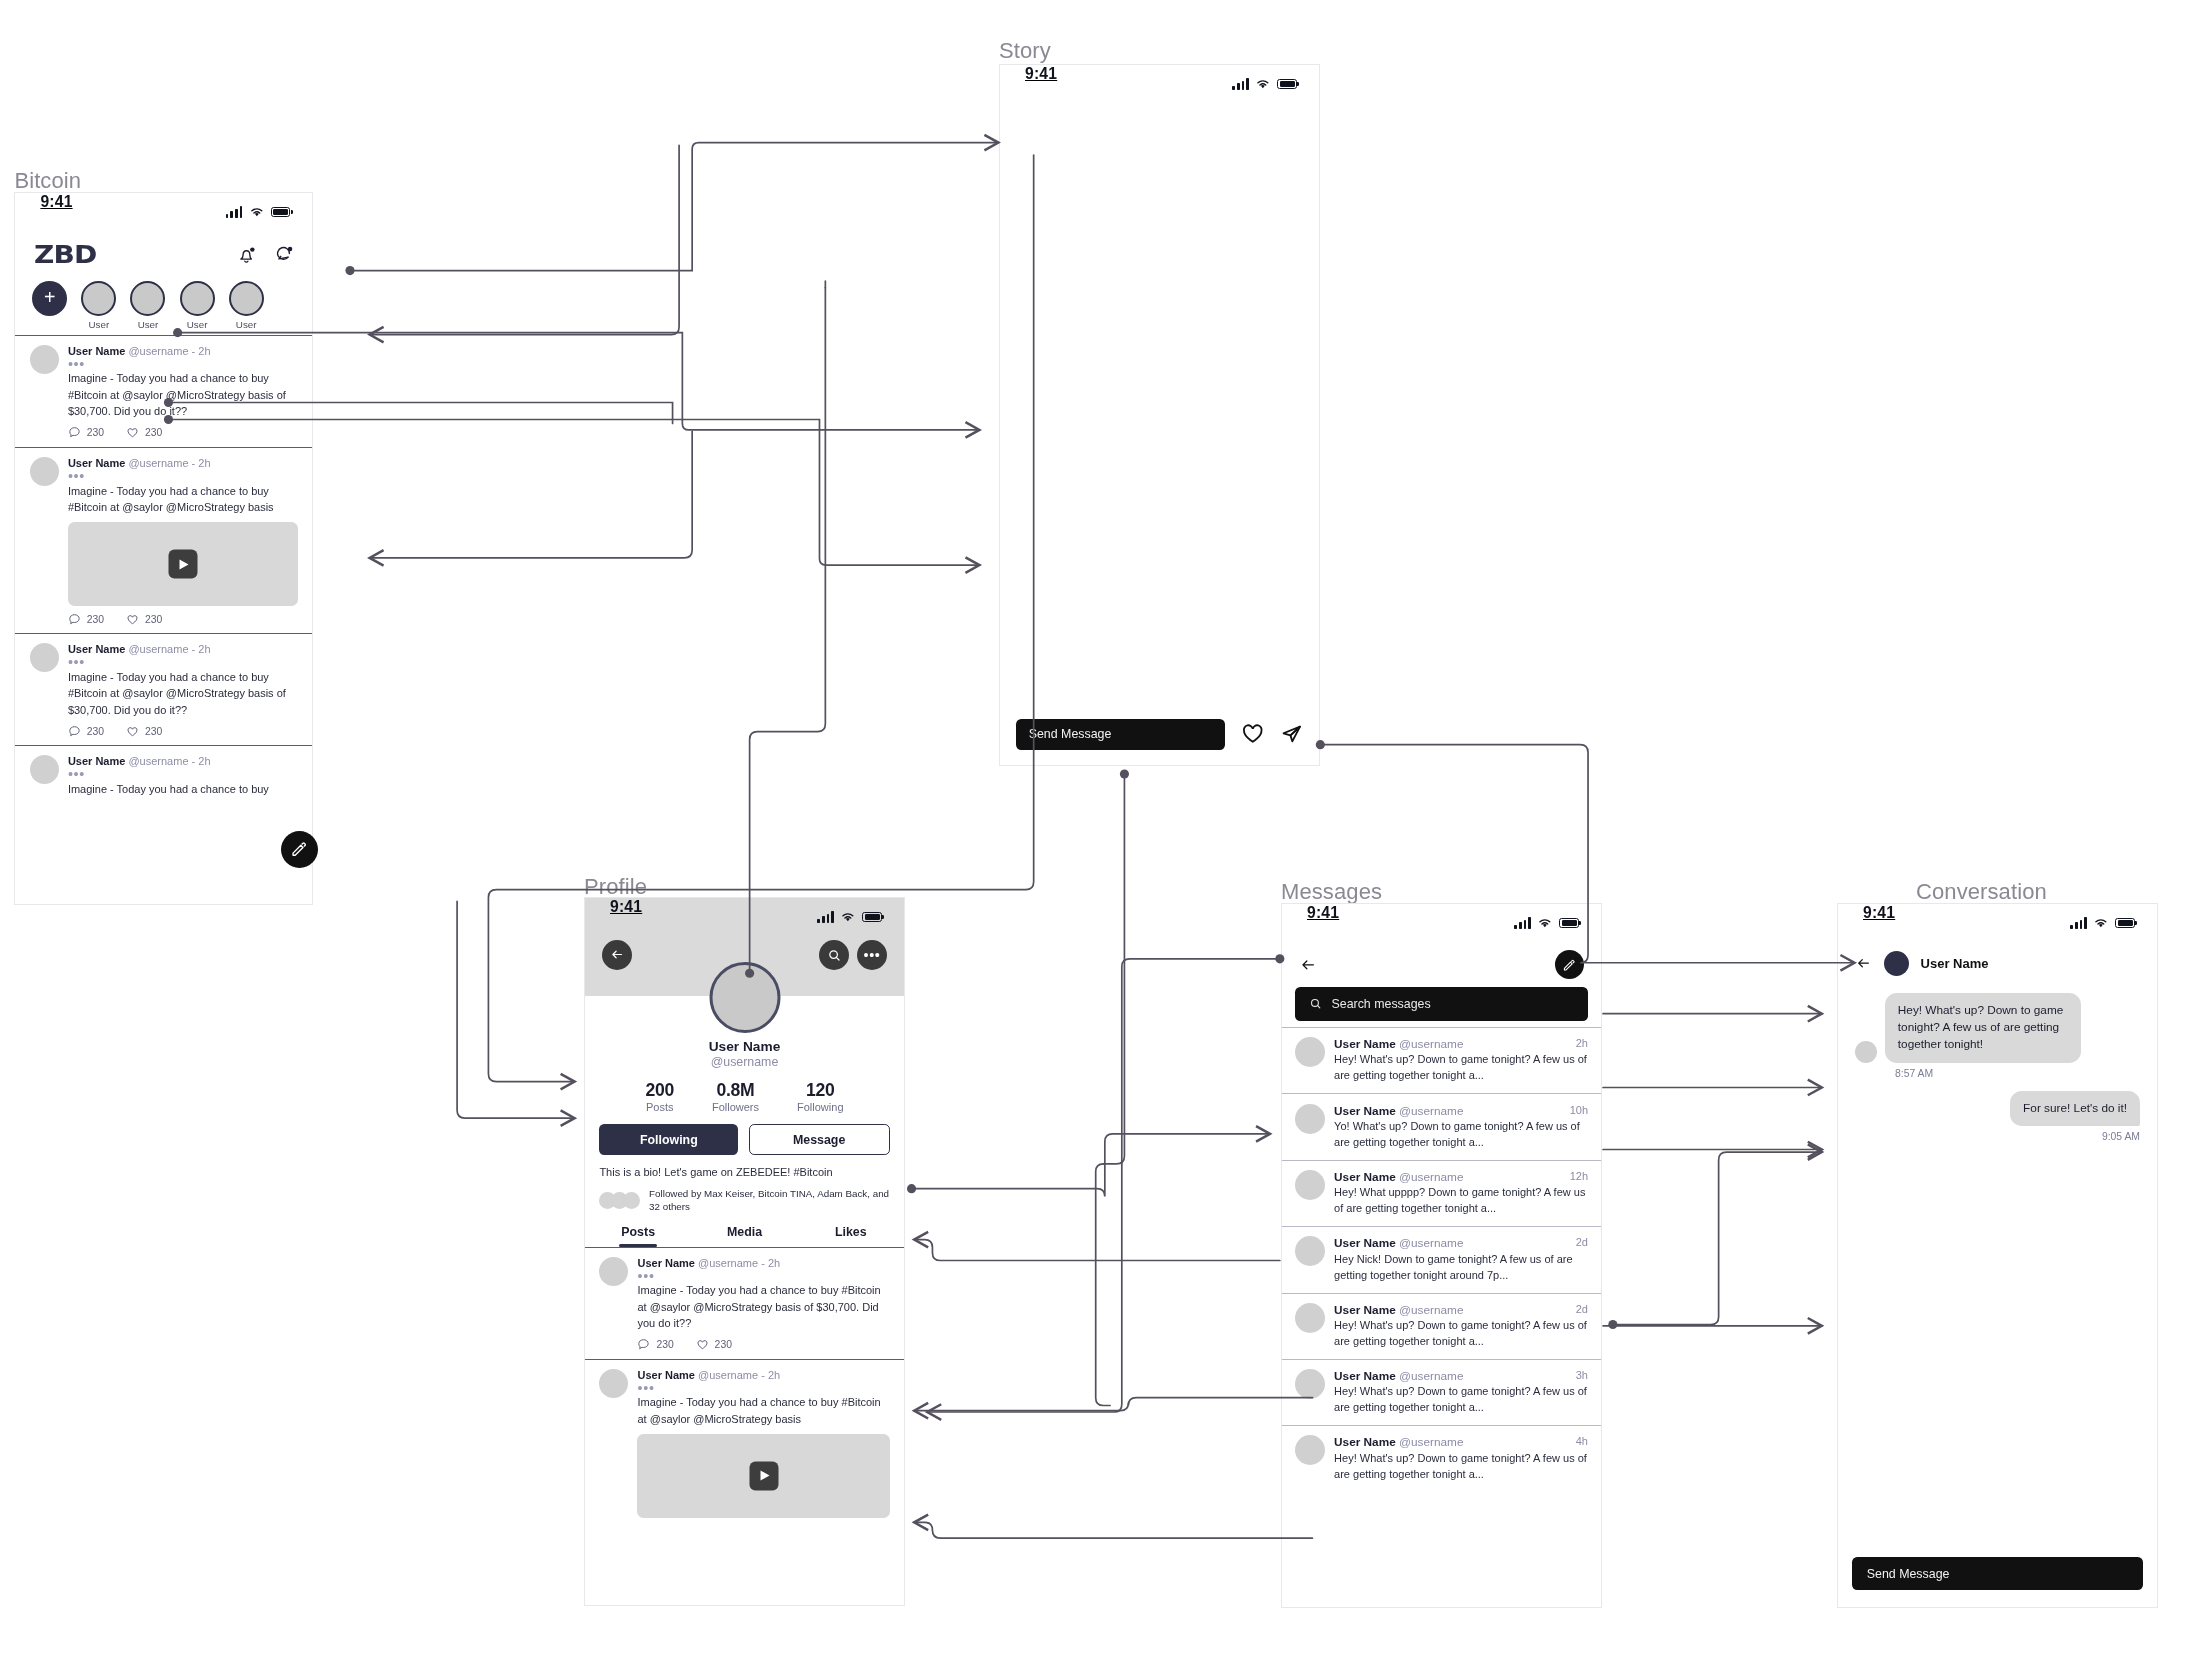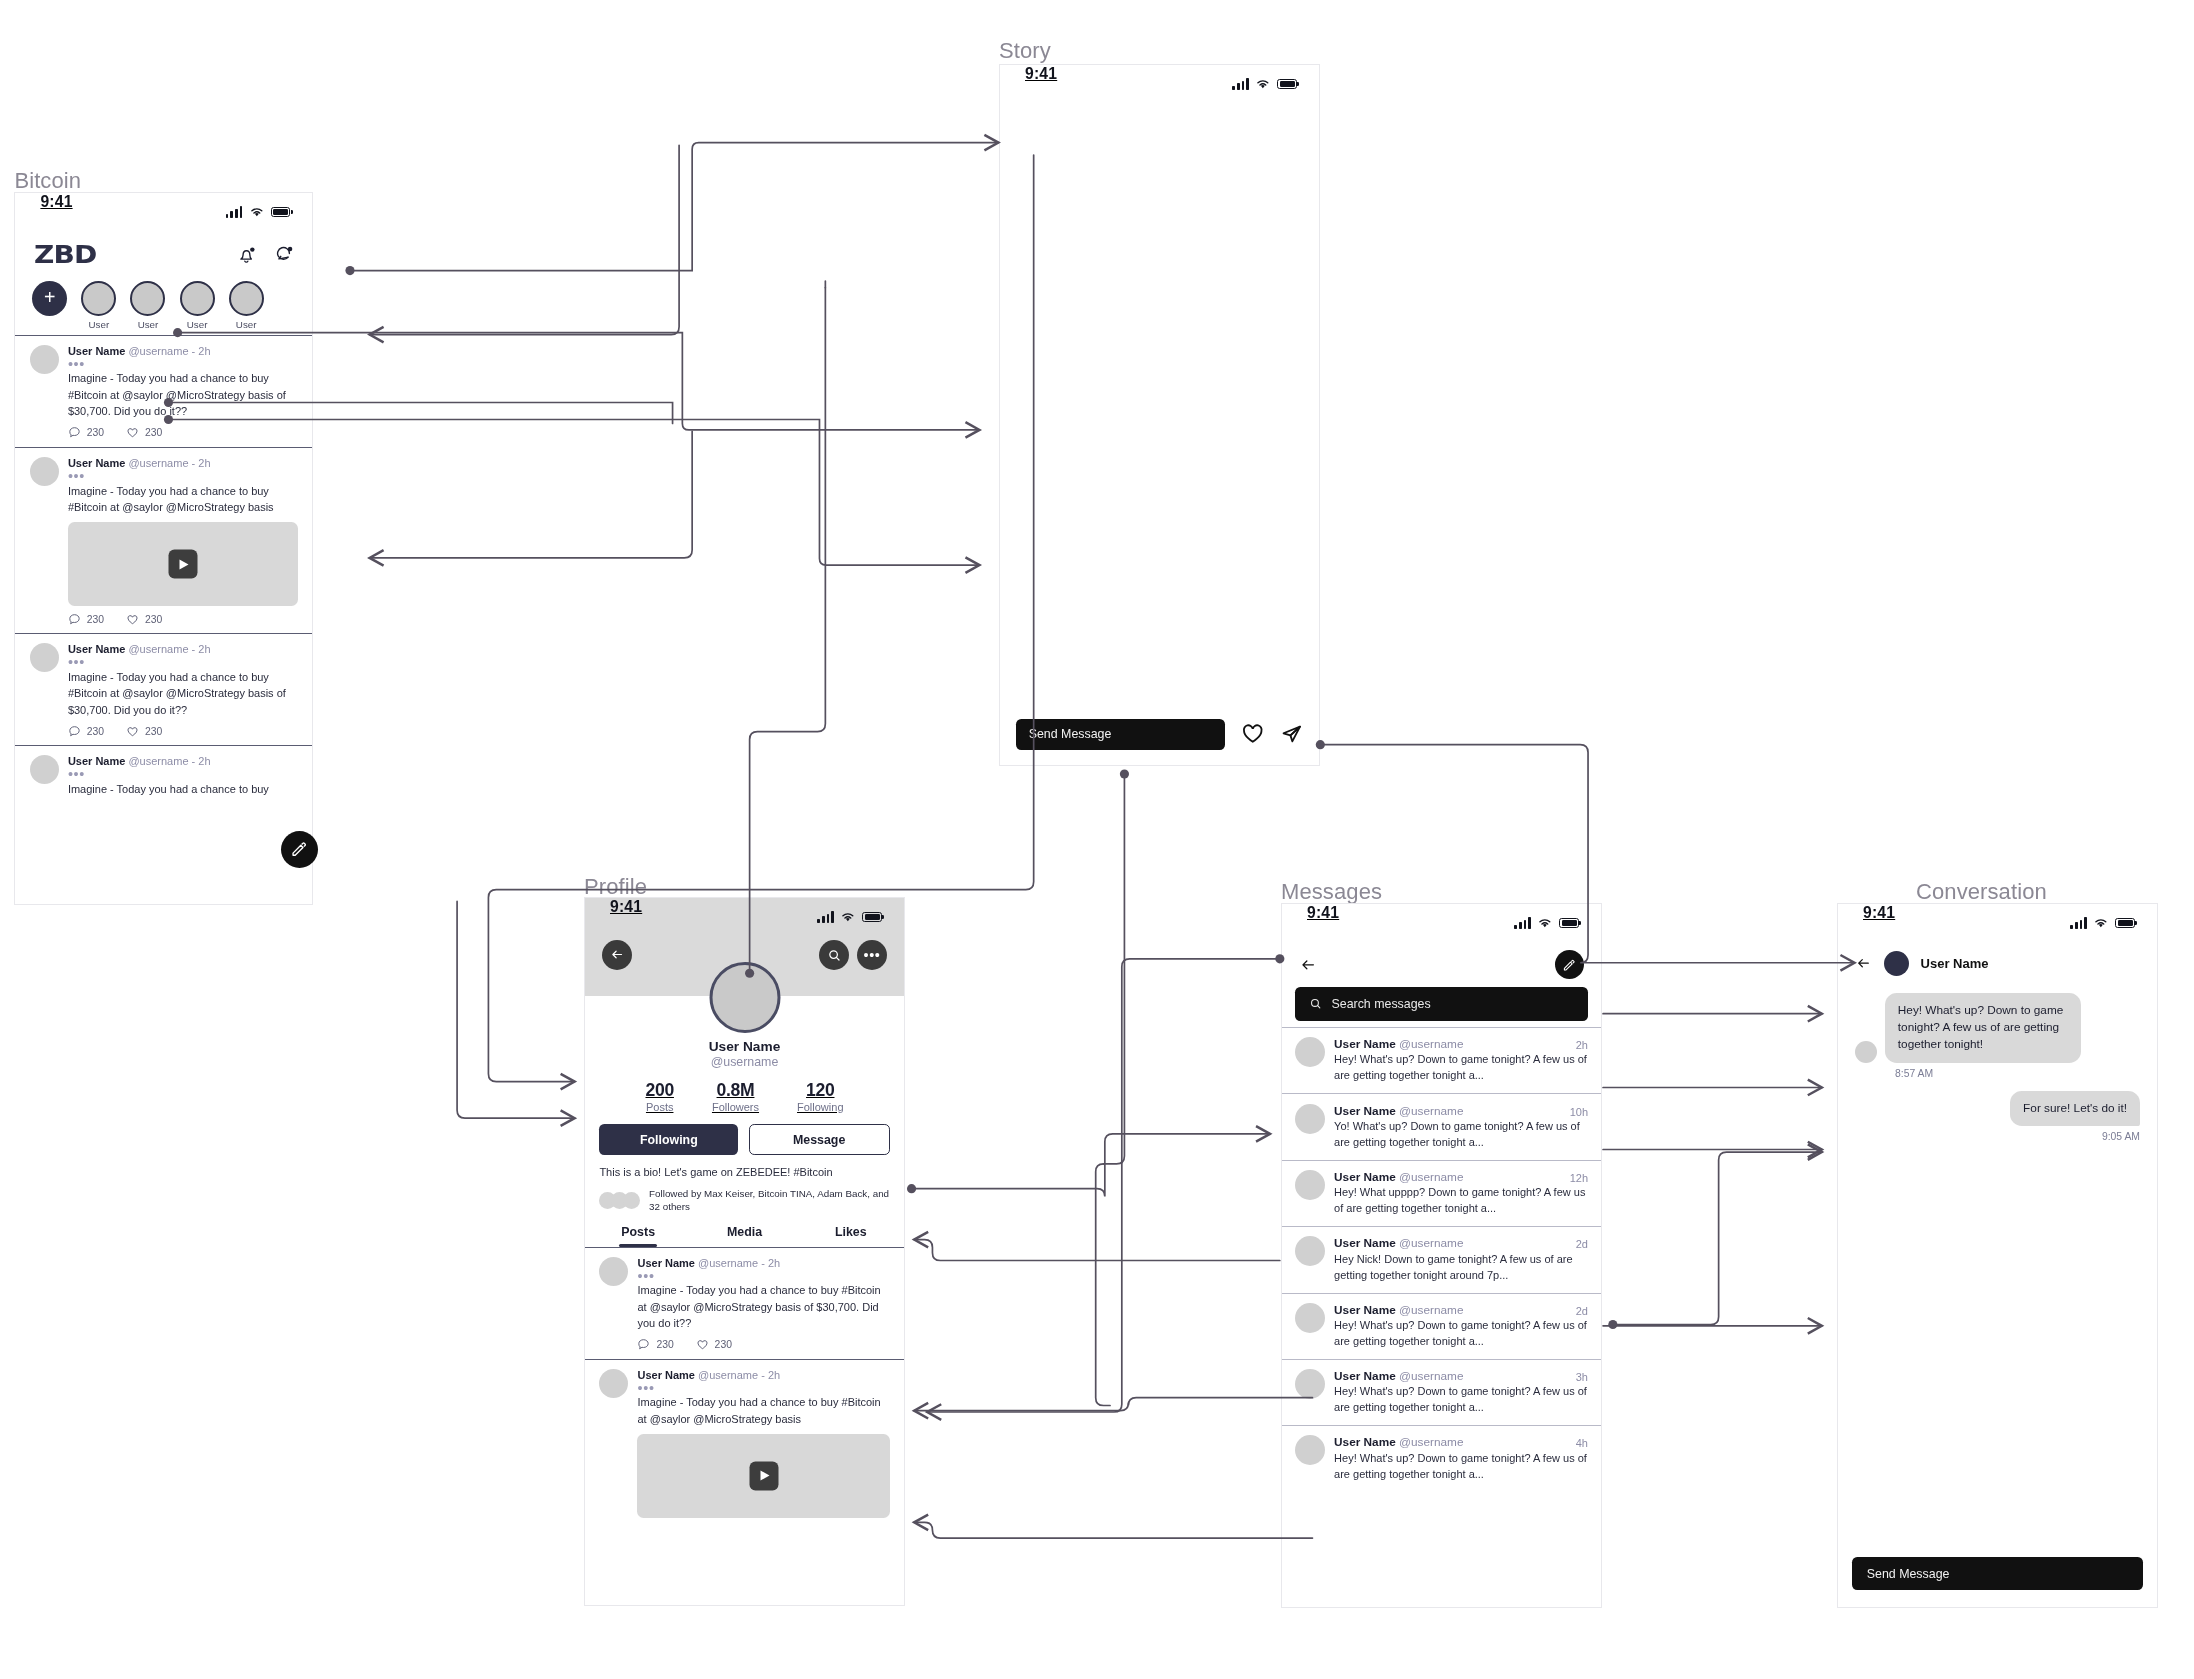--- a/index.html
+++ b/index.html
@@ -92,21 +92,21 @@
   
   #profile { left: 584px; top: 897px; width: 321px; height: 709px; }
   .cover { height: 98px; background:#dadada; position:relative; }
   .circ-btn { width: 30px; height: 30px; border-radius:50%; background:#3a3a3a;
               display:flex; align-items:center; justify-content:center; }
   .p-avatar { width: 71px; height: 71px; border-radius:50%; background:#c9c9c9;
               border: 3.3px solid #4a4c63; position:absolute; left:50%; transform:translateX(-50%); top: 64px; }
   .p-name { text-align:center; margin-top: 43px; font-size: 13.7px; font-weight:700; color:#1b1d2e; }
   .p-handle { text-align:center; font-size: 12.4px; color:#8c8ca6; margin-top: 1.3px; }
   .stats { display:flex; justify-content:center; gap: 38px; margin-top: 10.4px; }
-  .stat { text-align:center;text-decoration:underline; }
+  .stat { text-align:center; }
   .stat b { display:block; font-size: 17.6px; font-weight:800; color:#1b1d2e; letter-spacing:-0.3px; }
   .stat span { font-size: 11px; color:#6e7089; }
   .pbtns { display:flex; gap: 10.4px; padding: 11.8px 14.4px 0 14.4px; }
   .btn { flex:1; height: 31px; border-radius: 5.2px; display:flex; align-items:center; justify-content:center;
          font-size: 12.4px; font-weight:700; }
   .btn-primary { background:#2e3047; color:#fff; }
   .btn-outline { background:#fff; color:#1b1d2e; border: 1.3px solid #2e3047; }
   .bio { padding: 10.4px 14.4px 0 14.4px; font-size: 11px; color:#2a2c3d; }
   .followed { display:flex; gap: 9.1px; align-items:center; padding: 9.1px 14.4px 0 14.4px; }
   .stack { display:flex; }
@@ -122,21 +122,21 @@
   #messages { left: 1281px; top: 903px; width: 321px; height: 705px; }
   .msg-head { display:flex; align-items:center; justify-content:space-between; padding: 3.9px 17px 0 17px; height: 42px; }
   .compose-fab { width: 29px; height: 29px; border-radius:50%; background:#111;
                  display:flex; align-items:center; justify-content:center; }
   .search { margin: 2.6px 13px 0 13px; height: 34px; background:#111; border-radius:5.2px;
             display:flex; align-items:center; gap:9.1px; padding: 0 14.4px; color:#e9e9e9; font-size:12.4px; }
   .mrow { display:flex; gap:9.1px; padding: 9.1px 13px; border-top: 0.7px solid #b9bac8; align-items:flex-start; }
   .mrow:first-of-type { border-top: 0.7px solid #b9bac8; }
   .mrow-av { width: 30px; height:30px; }
   .mrow-b { flex:1; min-width:0; }
-  .mrow-top { display:flex; align-items:flex-end; justify-content:space-between; gap:8px; }
+  .mrow-top { display:flex; align-items:flex-start; justify-content:space-between; gap:8px; }
   .mrow-nm { font-size: 11.8px; }
   .mrow-time { font-size: 11px; color:#8c8ca6; flex:none; }
   .mrow-prev { font-size: 11px; line-height: 1.45; color:#2a2c3d; margin-top: 1.3px;
                display:-webkit-box; -webkit-line-clamp:2; -webkit-box-orient:vertical; overflow:hidden; }
 
   
   #conversation { left: 1837px; top: 903px; width: 321px; height: 705px; }
   .cv-head { display:flex; align-items:center; gap: 11.8px; padding: 6.5px 17px; height: 42px; }
   .cv-av { width: 25px; height: 25px; border-radius:50%; background:#2e3047; }
   .bubbles { padding: 9.1px 17px; }

